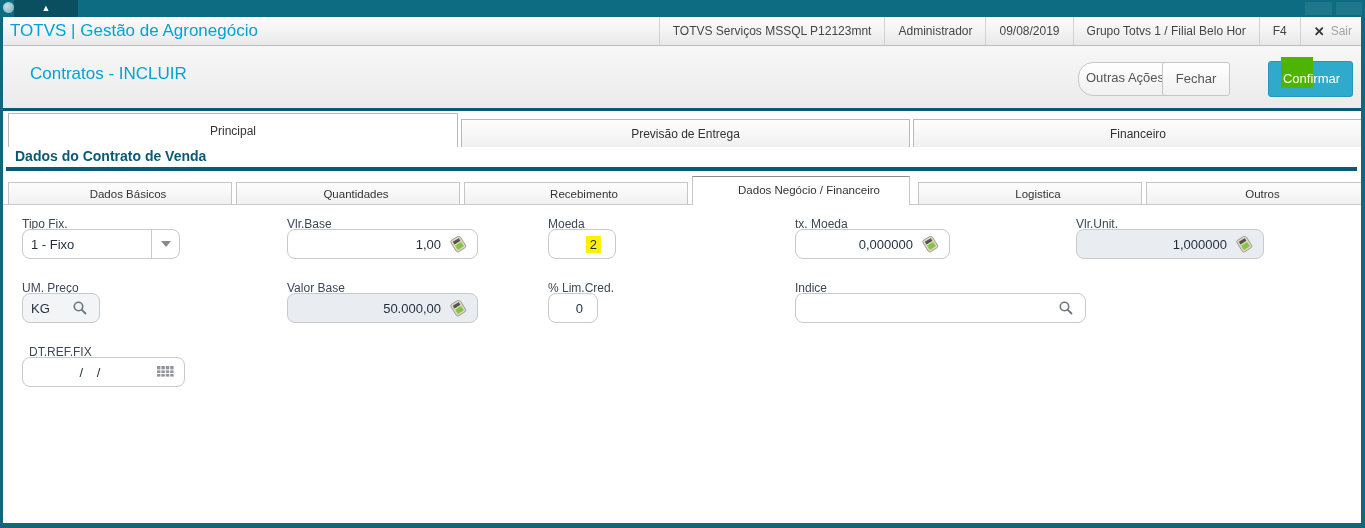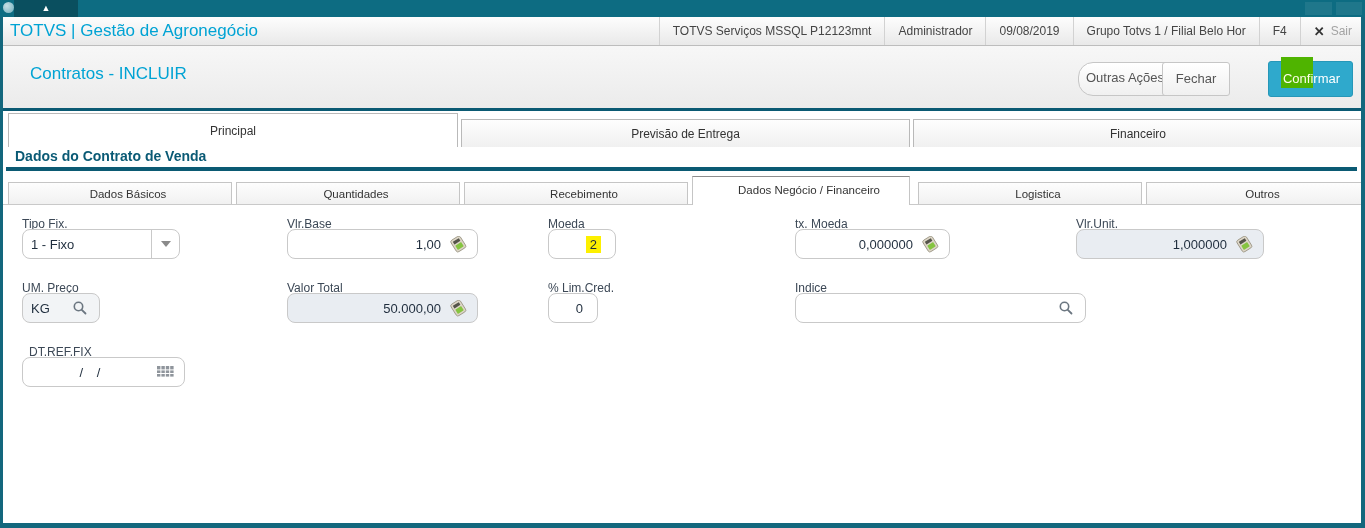--- a/index.html
+++ b/index.html
@@ -231,21 +231,21 @@
     <div class="f-input soft" id="in-umpreco">
       <span class="val-left">KG</span>
       <span class="icon-slot">
         <svg width="16" height="16" viewBox="0 0 16 16">
             <circle cx="6.5" cy="6.5" r="4.2" fill="none" stroke="#6b7680" stroke-width="1.6"></circle>
             <line x1="9.8" y1="9.8" x2="13.5" y2="13.5" stroke="#6b7680" stroke-width="1.8" stroke-linecap="round"></line>
           </svg>
       </span>
     </div>
 
-    <div class="f-label" id="lb-valtotal">Valor Total</div>
+    <div class="f-label" id="lb-valtotal">Valor Base</div>
     <div class="f-input disabled" id="in-valtotal">
       <span class="val-right">50.000,00</span>
       <span class="icon-slot">
         <svg width="20" height="17" viewBox="0 0 20 17">
             <g transform="rotate(-32 10 8.5)">
               <rect x="5" y="1.5" width="11" height="13.5" rx="2" fill="#ddd6c7" stroke="#97917f" stroke-width="0.8"></rect>
               <rect x="7" y="3.5" width="7" height="3.2" rx="0.5" fill="#55544a"></rect>
               <rect x="7" y="8" width="7" height="5" rx="0.5" fill="#86c440"></rect>
             </g>
           </svg>

